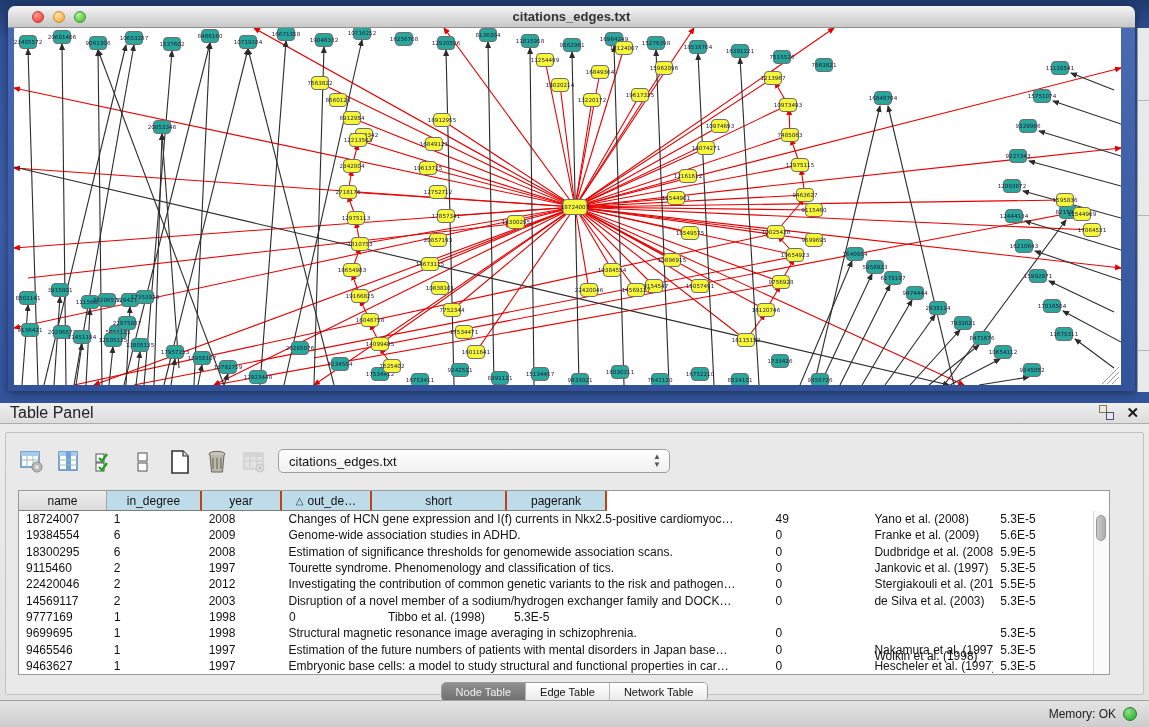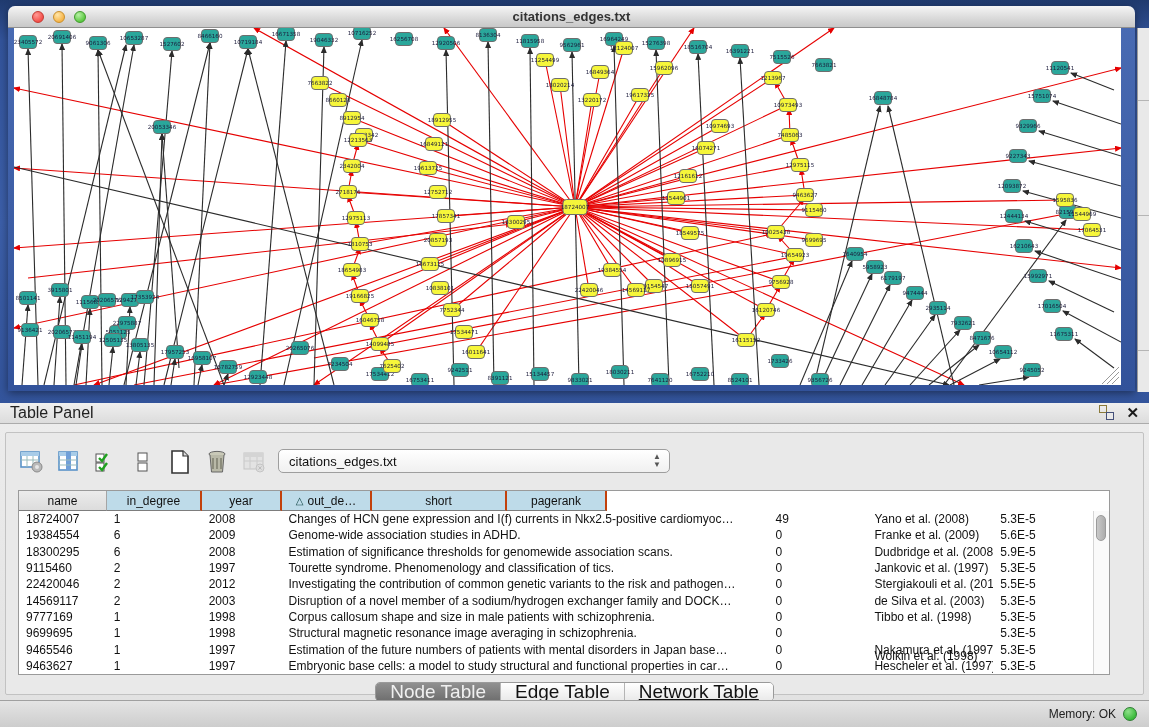--- a/index.html
+++ b/index.html
@@ -60,23 +60,23 @@
   .tr { display:flex; height:16.3px; align-items:center; }
   .td { font-size:12px; color:#111; white-space:nowrap; overflow:hidden; padding-left:7px; }
   .td.short-col { padding-left:16px; }
   .vscroll { position:absolute; right:0; top:20px; width:16px; bottom:0; background:#fafafa; border-left:1px solid #d5d5d5; }
   .vthumb { position:absolute; left:2px; top:4px; width:10px; height:26px; border-radius:5px;
     background:linear-gradient(90deg,#c9c9c9,#adadad); border:1px solid #9b9b9b; }
 
   .tabs { position:absolute; left:0; right:0; top:249px; display:flex; justify-content:center; }
   .tab-group { display:flex; border:1px solid #9a9a9a; border-radius:5px; overflow:hidden; height:20px;
     box-shadow:0 1px 0 rgba(255,255,255,.7); }
-  .tab { padding:8px 14px; font-size:19px; display:flex; align-items:center;
+  .tab { padding:8px 14px; font-size:11px; display:flex; align-items:center;
     background:linear-gradient(180deg,#ffffff,#e9e9e9); color:#111; border-right:1px solid #b5b5b5; }
-  .tab:last-child { border-right:none;text-decoration:underline; }
+  .tab:last-child { border-right:none; }
   .tab.active { background:linear-gradient(180deg,#909090,#6e6e6e); color:#f0f0f0; }
 
   
   .status-bar { position:absolute; left:0; top:700px; width:1149px; height:27px;
     background:linear-gradient(180deg,#e4e4e4,#cdcdcd); border-top:1px solid #a0a0a0;
     display:flex; align-items:center; justify-content:flex-end; padding-right:12px; gap:7px; }
   .status-bar .mem-label { font-size:12px; color:#222; }
   .mem-dot { width:14px; height:14px; border-radius:50%; border:1px solid #2e7d32;
     background:radial-gradient(circle at 35% 30%, #8fe08a, #3cbb3c 70%); }
 </style>
@@ -954,21 +954,20 @@
               <div class="td" style="width: 80px;">2003</div>
               <div class="td" style="width: 488px;">Disruption of a novel member of a sodium/hydrogen exchanger family and DOCK…</div>
               <div class="td" style="width: 90px;">0</div>
               <div class="td short-col" style="width: 135px;">de Silva et al. (2003)</div>
               <div class="td" style="width: 100px;">5.3E-5</div>
             </div>
             <div class="tr">
               <div class="td" style="width: 88px;">9777169</div>
               <div class="td" style="width: 95px;">1</div>
               <div class="td" style="width: 80px;">1998</div>
-              <div class="td" style="width: 488px;">Corpus callosum shape and size in male patients with schizophrenia.</div>
               <div class="td" style="width: 90px;">0</div>
               <div class="td short-col" style="width: 135px;">Tibbo et al. (1998)</div>
               <div class="td" style="width: 100px;">5.3E-5</div>
             </div>
             <div class="tr">
               <div class="td" style="width: 88px;">9699695</div>
               <div class="td" style="width: 95px;">1</div>
               <div class="td" style="width: 80px;">1998</div>
               <div class="td" style="width: 488px;">Structural magnetic resonance image averaging in schizophrenia.</div>
               <div class="td" style="width: 90px;">0</div>

